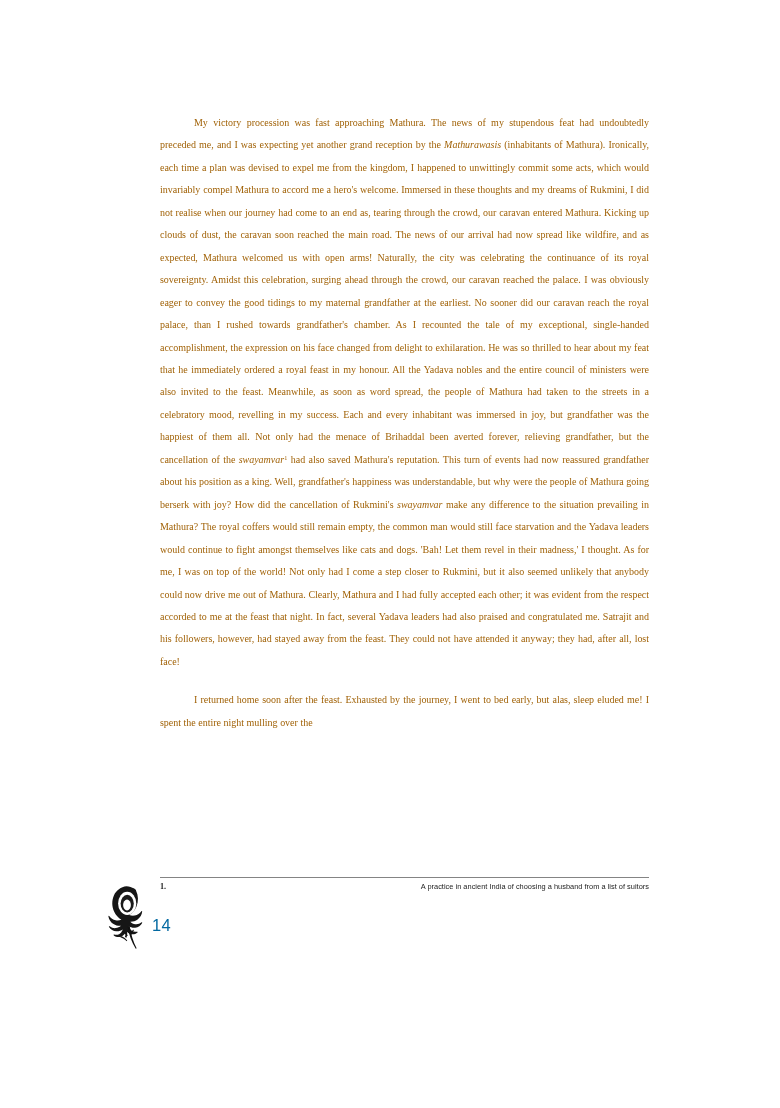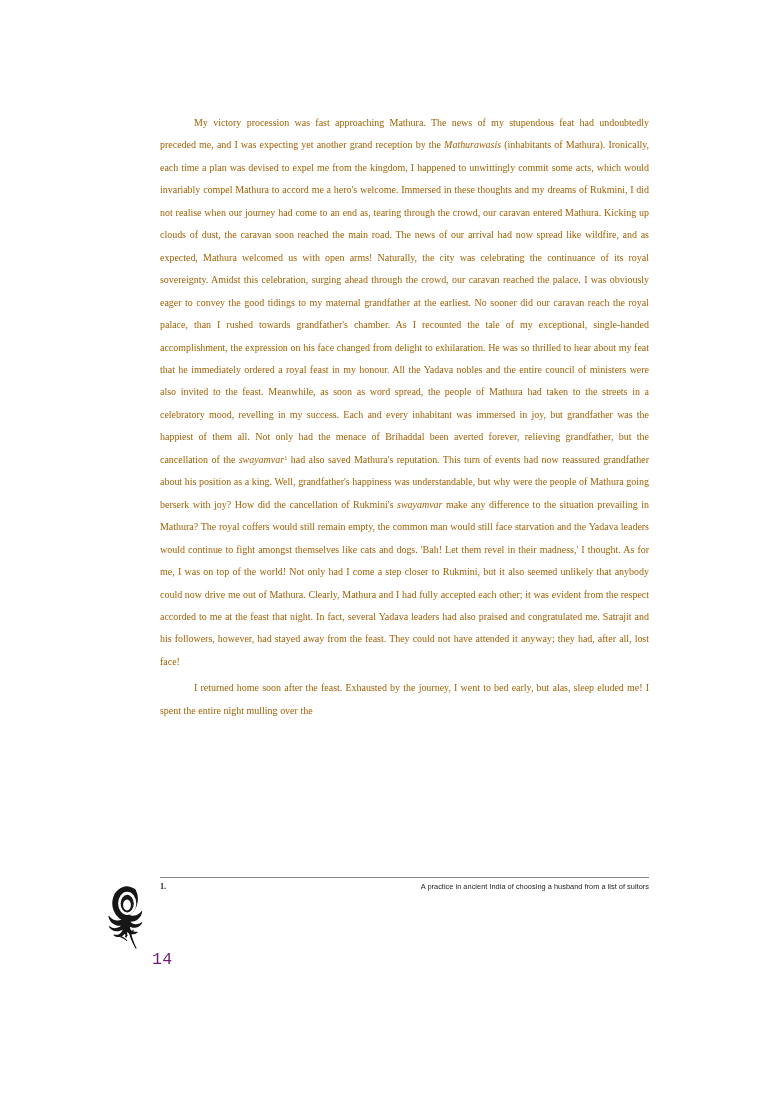--- a/index.html
+++ b/index.html
@@ -39,21 +39,21 @@
     font-size: 10px;
     line-height: 22.45px;
     letter-spacing: -0.02px;
     word-spacing: 0.1px;
     color: #a16207;
     font-weight: 500;
     text-indent: 34px;
     hyphens: none;
   }
   .body-paragraph + .body-paragraph {
-    margin-top: 4px;
+    margin-top: 16px;
   }
 
   .it {
     font-style: italic;
   }
   sup.fn-ref {
     font-size: 0.62em;
     vertical-align: 0.52em;
     line-height: 0;
     font-style: normal;
@@ -107,25 +107,25 @@
   #ornament svg {
     display: block;
     width: 58px;
     height: 66px;
   }
 
   
   #page-number {
     position: absolute;
     left: 152px;
-    top: 950px;
-    font-family: Liberation Mono, monospace;
+    top: 916px;
+    font-family: Liberation Sans, sans-serif;
     font-size: 16.5px;
     font-weight: 500;
-    color: #701a75;
+    color: #0369a1;
     letter-spacing: 0.3px;
   }
 </style>
 </head>
 <body>
 
 <div id="page">
 
   <div id="text-column">
     <p class="body-paragraph">My victory procession was fast approaching Mathura. The news of my stupendous feat had undoubtedly preceded me, and I was expecting yet another grand reception by the <span class="it">Mathurawasis</span> (inhabitants of Mathura). Ironically, each time a plan was devised to expel me from the kingdom, I happened to unwittingly commit some acts, which would invariably compel Mathura to accord me a hero's welcome. Immersed in these thoughts and my dreams of Rukmini, I did not realise when our journey had come to an end as, tearing through the crowd, our caravan entered Mathura. Kicking up clouds of dust, the caravan soon reached the main road. The news of our arrival had now spread like wildfire, and as expected, Mathura welcomed us with open arms! Naturally, the city was celebrating the continuance of its royal sovereignty. Amidst this celebration, surging ahead through the crowd, our caravan reached the palace. I was obviously eager to convey the good tidings to my maternal grandfather at the earliest. No sooner did our caravan reach the royal palace, than I rushed towards grandfather's chamber. As I recounted the tale of my exceptional, single-handed accomplishment, the expression on his face changed from delight to exhilaration. He was so thrilled to hear about my feat that he immediately ordered a royal feast in my honour. All the Yadava nobles and the entire council of ministers were also invited to the feast. Meanwhile, as soon as word spread, the people of Mathura had taken to the streets in a celebratory mood, revelling in my success. Each and every inhabitant was immersed in joy, but grandfather was the happiest of them all. Not only had the menace of Brihaddal been averted forever, relieving grandfather, but the cancellation of the <span class="it">swayamvar</span><sup class="fn-ref">1</sup> had also saved Mathura's reputation. This turn of events had now reassured grandfather about his position as a king. Well, grandfather's happiness was understandable, but why were the people of Mathura going berserk with joy? How did the cancellation of Rukmini's <span class="it">swayamvar</span> make any difference to the situation prevailing in Mathura? The royal coffers would still remain empty, the common man would still face starvation and the Yadava leaders would continue to fight amongst themselves like cats and dogs. 'Bah! Let them revel in their madness,' I thought. As for me, I was on top of the world! Not only had I come a step closer to Rukmini, but it also seemed unlikely that anybody could now drive me out of Mathura. Clearly, Mathura and I had fully accepted each other; it was evident from the respect accorded to me at the feast that night. In fact, several Yadava leaders had also praised and congratulated me. Satrajit and his followers, however, had stayed away from the feast. They could not have attended it anyway; they had, after all, lost face!</p>

